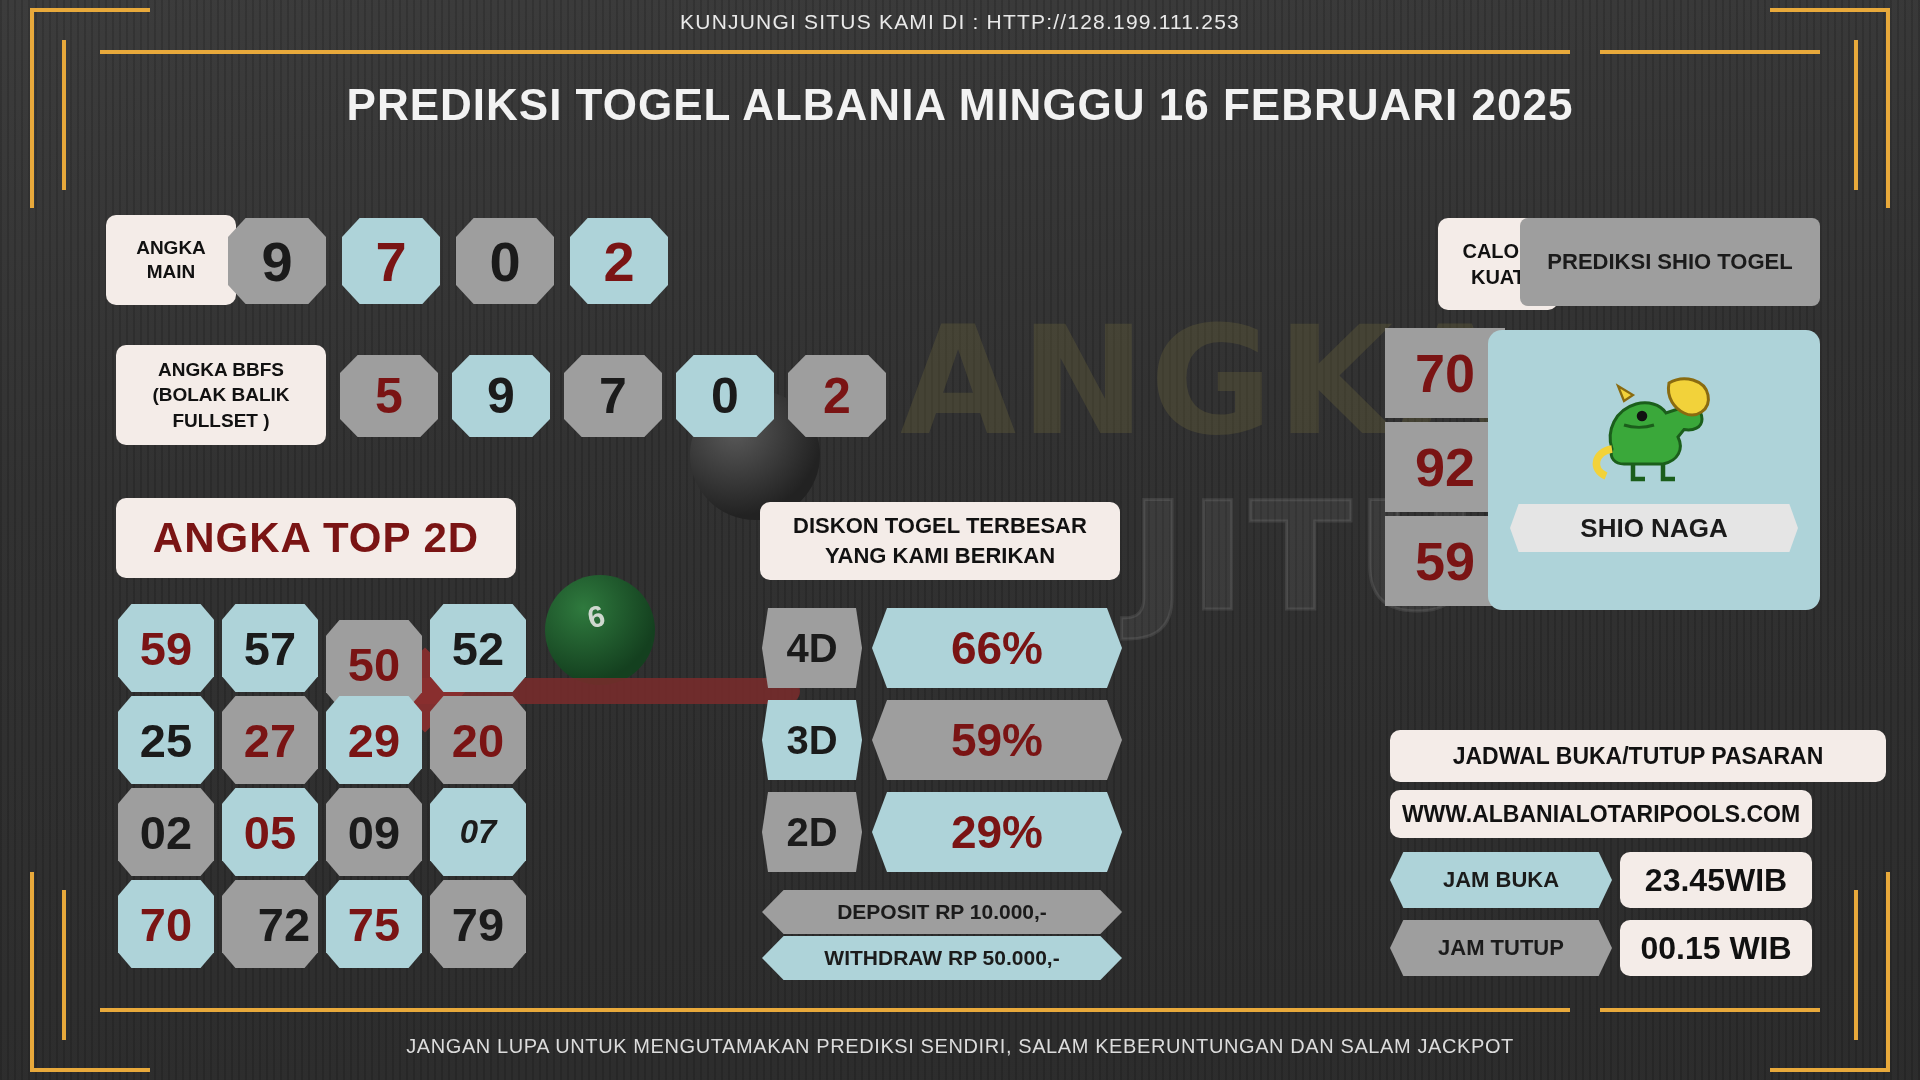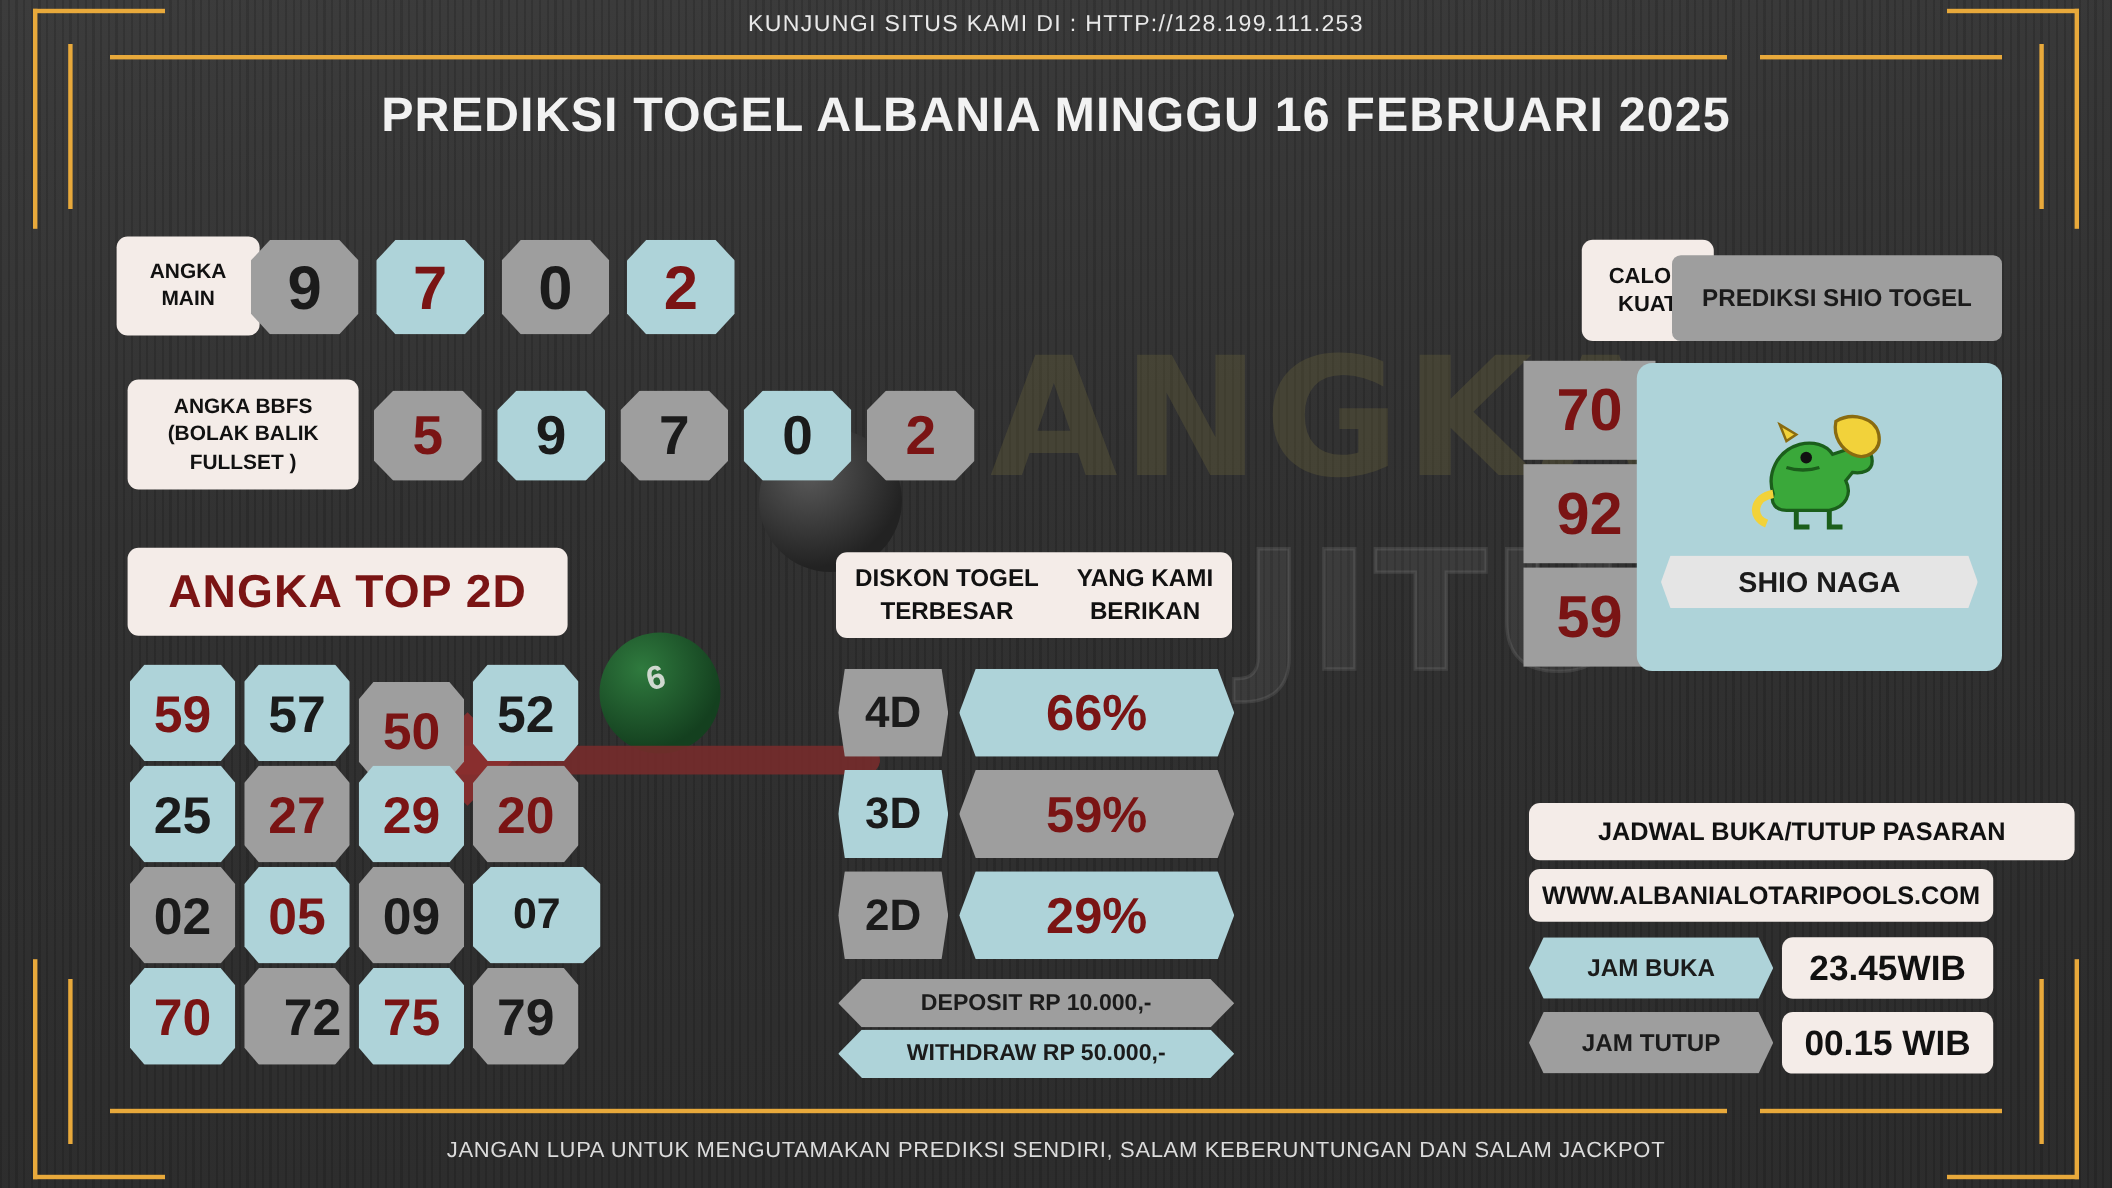--- a/index.html
+++ b/index.html
@@ -161,28 +161,28 @@
   <div class="abs box oct-s chip-blue num-dark" style="left:430px; top:604px; width:96px; height:88px; font-size:47px;">52</div>
 
   <div class="abs box oct-s chip-blue num-dark" style="left:118px; top:696px; width:96px; height:88px; font-size:47px;">25</div>
   <div class="abs box oct-s chip-grey num-red" style="left:222px; top:696px; width:96px; height:88px; font-size:47px;">27</div>
   <div class="abs box oct-s chip-blue num-red" style="left:326px; top:696px; width:96px; height:88px; font-size:47px;">29</div>
   <div class="abs box oct-s chip-grey num-red" style="left:430px; top:696px; width:96px; height:88px; font-size:47px;">20</div>
 
   <div class="abs box oct-s chip-grey num-dark" style="left:118px; top:788px; width:96px; height:88px; font-size:47px;">02</div>
   <div class="abs box oct-s chip-blue num-red" style="left:222px; top:788px; width:96px; height:88px; font-size:47px;">05</div>
   <div class="abs box oct-s chip-grey num-dark" style="left:326px; top:788px; width:96px; height:88px; font-size:47px;">09</div>
-  <div class="abs box oct-s chip-blue num-dark" style="left:430px; top:788px; width:116px; height:88px; font-size:39px;">07</div>
+  <div class="abs box oct-s chip-blue num-dark" style="left:430px; top:788px; width:96px; height:88px; font-size:33px;font-style:italic;">07</div>
 
   <div class="abs box oct-s chip-blue num-red" style="left:118px; top:880px; width:96px; height:88px; font-size:47px;">70</div>
   <div class="abs box oct-s chip-grey num-dark" style="left:222px; top:880px; width:96px; height:88px; font-size:47px;padding-left:28px;">72</div>
   <div class="abs box oct-s chip-blue num-red" style="left:326px; top:880px; width:96px; height:88px; font-size:47px;">75</div>
   <div class="abs box oct-s chip-grey num-dark" style="left:430px; top:880px; width:96px; height:88px; font-size:47px;">79</div>
 
-  <div class="abs box lbl-cream" style="left:760px; top:502px; width:360px; height:78px; font-size:22px; flex-direction:row; line-height:1.35;">
+  <div class="abs box lbl-cream" style="left:760px; top:502px; width:360px; height:78px; font-size:22px; flex-direction:column; line-height:1.35;">
     <span>DISKON TOGEL TERBESAR</span>
     <span>YANG KAMI BERIKAN</span>
   </div>
 
   <div class="abs box hexL chip-grey num-dark" style="left:762px; top:608px; width:100px; height:80px; font-size:40px;">4D</div>
   <div class="abs box hexL chip-blue num-red" style="left:872px; top:608px; width:250px; height:80px; font-size:46px;">66%</div>
 
   <div class="abs box hexL chip-blue num-dark" style="left:762px; top:700px; width:100px; height:80px; font-size:40px;">3D</div>
   <div class="abs box hexL chip-grey num-red" style="left:872px; top:700px; width:250px; height:80px; font-size:46px;">59%</div>
 
@@ -193,21 +193,21 @@
   <div class="abs box hexL chip-blue num-dark" style="left:762px; top:936px; width:360px; height:44px; font-size:21px;">WITHDRAW RP 50.000,-</div>
 
   <div class="abs box lbl-cream" style="left:1438px; top:218px; width:120px; height:92px; font-size:20px; line-height:1.3; flex-direction:column;">
     <span>CALON</span>
     <span>KUAT</span>
   </div>
   <div class="abs box chip-grey num-red" style="left:1385px; top:328px; width:120px; height:90px; font-size:54px;">70</div>
   <div class="abs box chip-grey num-red" style="left:1385px; top:422px; width:120px; height:90px; font-size:54px;">92</div>
   <div class="abs box chip-grey num-red" style="left:1385px; top:516px; width:120px; height:90px; font-size:54px;">59</div>
 
-  <div class="abs box chip-grey num-dark" style="left:1520px; top:218px; width:300px; height:78px; font-size:22px; border-radius:8px;margin-top:14px;">PREDIKSI SHIO TOGEL</div>
+  <div class="abs box chip-grey num-dark" style="left:1520px; top:218px; width:300px; height:88px; font-size:22px; border-radius:8px;">PREDIKSI SHIO TOGEL</div>
 
   <div class="abs shio-card" style="left:1488px; top:330px; width:332px; height:280px;">
     <div style="margin-top:14px;">
       <svg width="150" height="150" viewBox="0 0 100 100">
         <g>
           <path d="M22 70 C18 58, 24 44, 38 40 C46 38, 54 40, 58 46 L70 42 C76 40, 82 44, 82 50 C82 56, 76 58, 70 57 L66 62 C70 70, 66 78, 56 80 L30 80 C24 80, 20 76, 22 70 Z" fill="#3aa83a" stroke="#1b5e1b" stroke-width="2"></path>
           <path d="M60 26 C70 20, 84 24, 86 34 C88 44, 78 50, 70 46 C64 43, 58 36, 60 26 Z" fill="#f2d23a" stroke="#8a6b10" stroke-width="2"></path>
           <circle cx="42" cy="48" r="3.5" fill="#111"></circle>
           <path d="M30 54 C36 56, 44 56, 50 54" stroke="#1b5e1b" stroke-width="2" fill="none"></path>
           <path d="M36 80 L36 90 L44 90" stroke="#1b5e1b" stroke-width="3" fill="none"></path>

